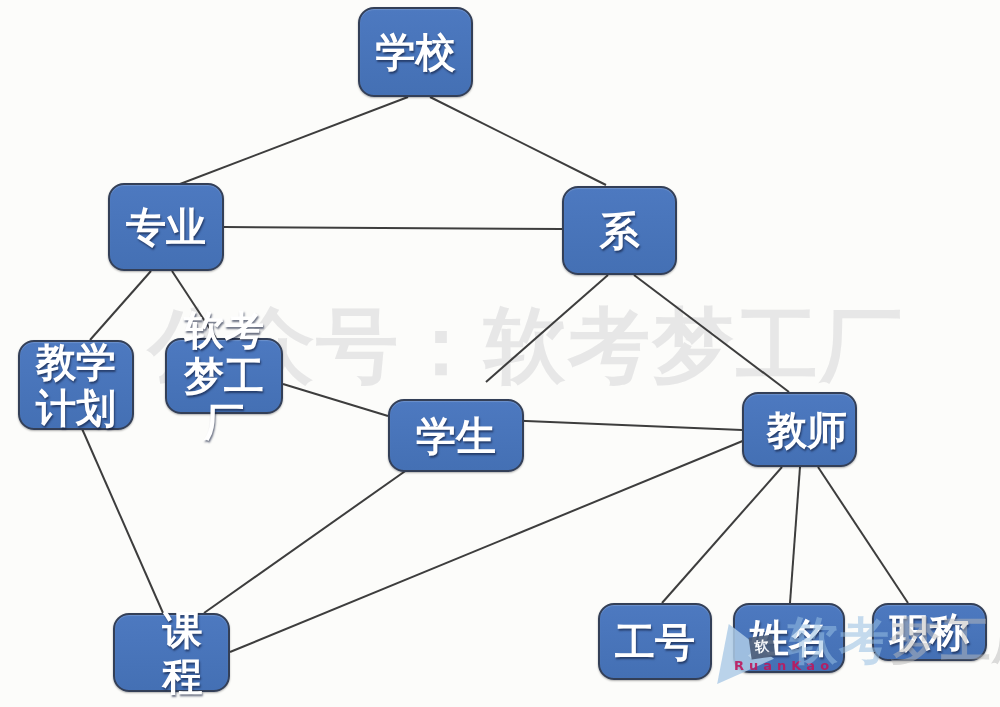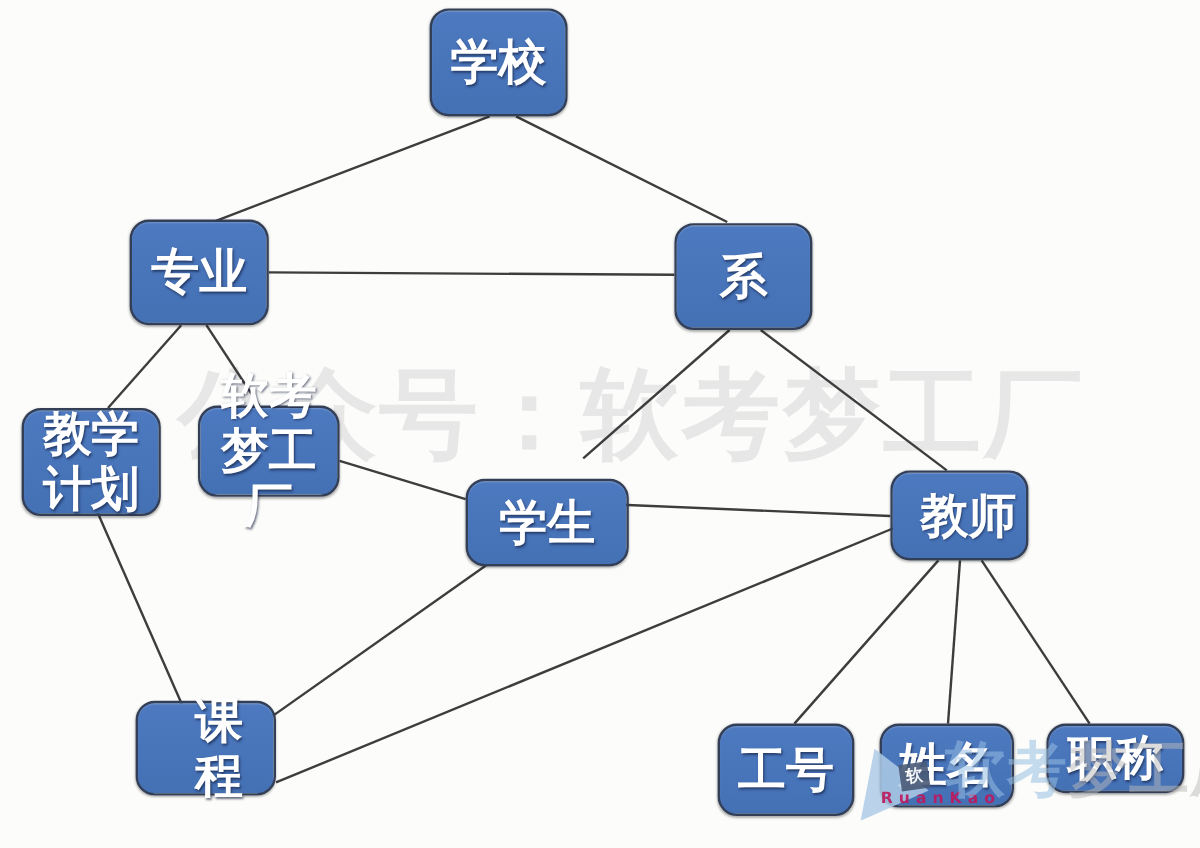--- a/index.html
+++ b/index.html
@@ -89,21 +89,21 @@
       </div>
       <div class="node" style="left: 165px; top: 338px; width: 118px; height: 76px;">
         <span>软考梦工厂</span>
       </div>
       <div class="node" style="left: 388px; top: 399px; width: 136px; height: 73px;">
         <span>学生</span>
       </div>
       <div class="node" style="left: 742px; top: 392px; width: 115px; height: 75px; padding-left: 21px;">
         <span>教师</span>
       </div>
-      <div class="node" style="left: 113px; top: 584px; width: 117px; height: 79px; padding-left: 28px;">
+      <div class="node" style="left: 113px; top: 613px; width: 117px; height: 79px; padding-left: 28px;">
         <span>课程</span>
       </div>
       <div class="node" style="left: 598px; top: 603px; width: 114px; height: 77px;">
         <span>工号</span>
       </div>
       <div class="node" style="left: 733px; top: 603px; width: 112px; height: 70px;">
         <span>姓名</span>
       </div>
       <div class="node" style="left: 872px; top: 603px; width: 115px; height: 58px;">
         <span>职称</span>

